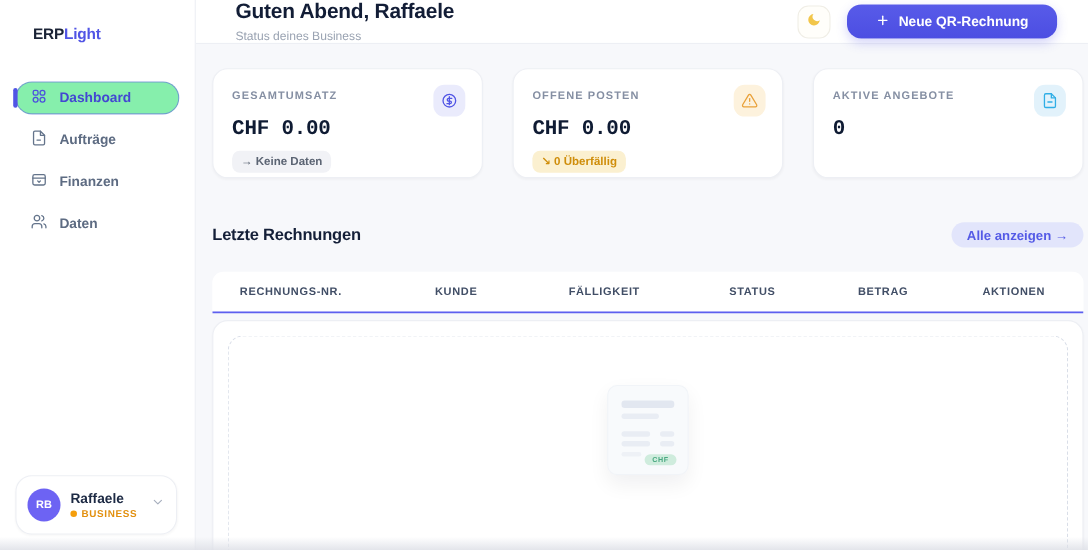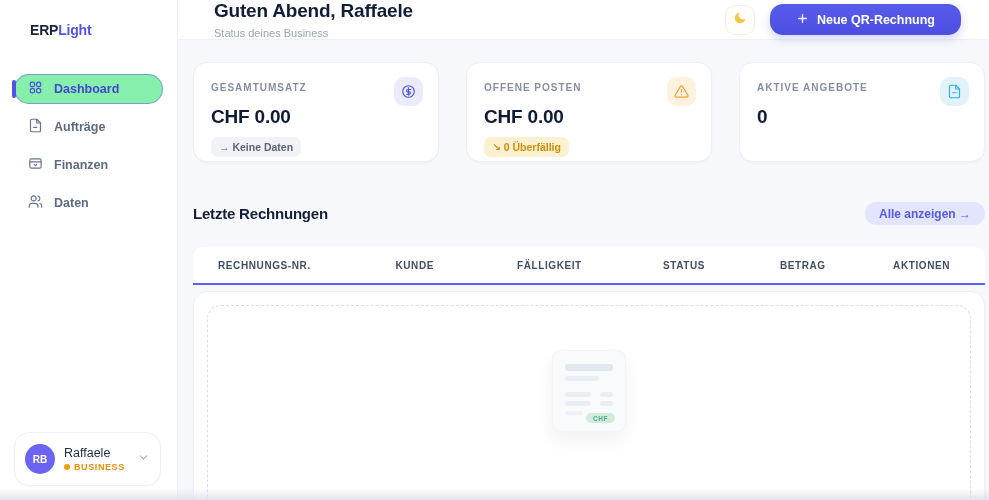--- a/index.html
+++ b/index.html
@@ -52,21 +52,21 @@
     background: #fff; display: flex; align-items: center; gap: 9px;
     padding: 0 10px; cursor: pointer;
     box-shadow: 0 1px 2px rgba(16,24,40,.03);
   }
   .avatar {
     width: 30px; height: 30px; border-radius: 50%;
     background: #6d63f3; color: #fff; font-size: 10px; font-weight: 800;
     display: flex; align-items: center; justify-content: center; flex: 0 0 auto;
   }
   .user-meta { flex: 1; min-width: 0; }
-  .user-name { font-size: 12.5px; font-weight: 400; color: #1d2a44; line-height: 1.25; }
+  .user-name { font-size: 12.5px; font-weight: 700; color: #1d2a44; line-height: 1.25; }
   .user-plan { font-size: 9px; font-weight: 800; color: #e2900f; letter-spacing: .6px; display: flex; align-items: center; gap: 4px; }
   .plan-dot { width: 6px; height: 6px; border-radius: 50%; background: #f59e0b; display: inline-block; }
   .user-chevron svg { width: 13px; height: 13px; stroke: #a6aebd; }
 
   
   .main { flex: 1; display: flex; flex-direction: column; min-width: 0; }
 
   .topbar {
     height: 66px; background: #fff; border-bottom: 1px solid #edeff4;
     display: flex; align-items: center; justify-content: space-between;
@@ -94,21 +94,21 @@
   .content { flex: 1; padding: 22px 4px 0 15px; }
 
   
   .stats { display: grid; grid-template-columns: repeat(3, 1fr); gap: 27px; }
   .stat-card {
     background: #fff; border: 1px solid #edeff4; border-radius: 14px;
     height: 100px; padding: 15px 17px; position: relative;
     box-shadow: 0 1px 2px rgba(16,24,40,.03);
   }
   .stat-label { font-size: 10px; font-weight: 800; letter-spacing: 1px; color: #858fa3; margin-top: 4px; }
-  .stat-value { font-size: 19px; font-weight: 800; color: #0f1b33; margin-top: 13px; letter-spacing: -0.2px; }
+  .stat-value { font-size: 19px; font-weight: 800; color: #0f1b33; margin-top: 13px; letter-spacing: -0.2px; font-family: Liberation Mono, monospace; }
   .stat-badge {
     display: inline-block; margin-top: 9px; padding: 4px 8px;
     border-radius: 7px; font-size: 10.5px; font-weight: 700;
   }
   .badge-neutral { background: #f1f2f6; color: #5b6473; }
   .badge-warn { background: #fbf0d0; color: #cf8d0a; }
   .stat-chip {
     position: absolute; top: 14px; right: 15px;
     width: 29px; height: 29px; border-radius: 10px;
     display: flex; align-items: center; justify-content: center;

